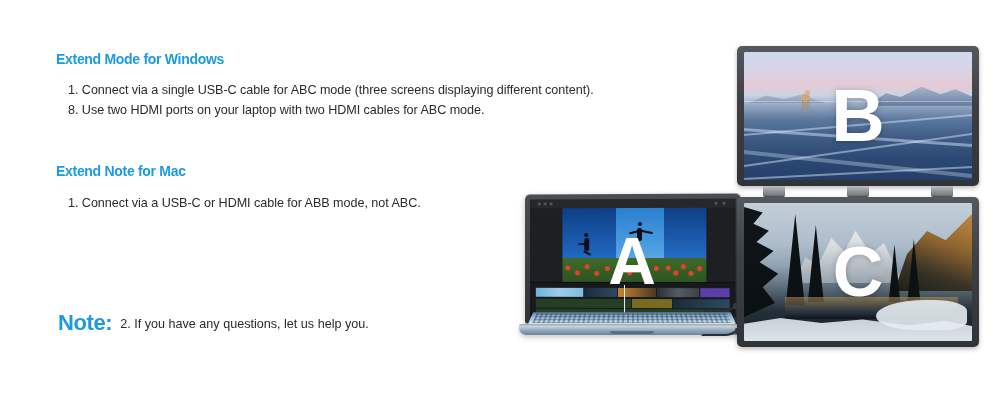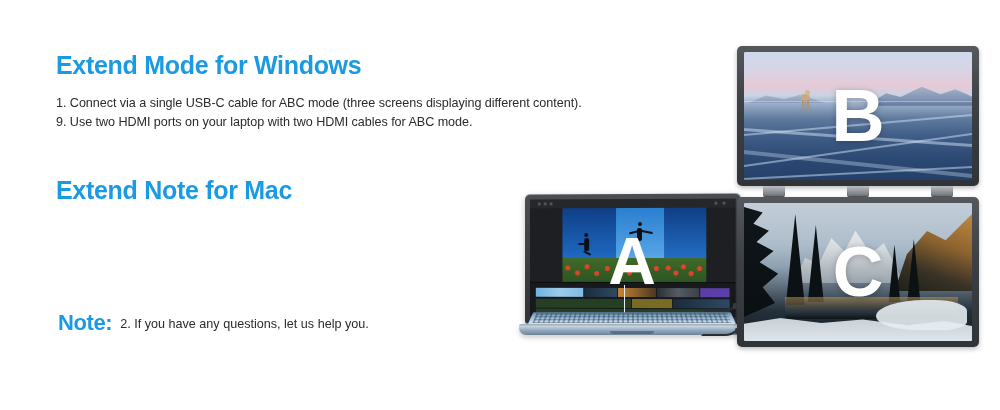--- a/index.html
+++ b/index.html
@@ -25,28 +25,28 @@
   
   .text-col {
     position: absolute;
     left: 56px;
     top: 52px;
     width: 620px;
   }
   .section { margin: 0 0 0 0; }
   .section-heading {
     color: #1b9ae4;
-    font-size: 25px;
+    font-size: 14px;
     font-weight: bold;
     letter-spacing: -0.3px;
     line-height: 1.1;
     margin: 0 0 14px 0;
     white-space: nowrap;
   }
-  .steps { margin: 0; padding: 0; list-style: none; }
+  .steps { margin: 12px; padding: 0; list-style: none; }
   .steps li {
     font-size: 12.6px;
     line-height: 19.5px;
     color: #2b2b2b;
     letter-spacing: -0.05px;
     white-space: nowrap;
   }
   .steps li.wrap { white-space: normal; width: 360px; }
 
   .mac-block { margin-top: 44px; }
@@ -395,27 +395,28 @@
 <body>
 
 <div class="page">
 
   <div class="text-col">
 
     <div class="section">
       <h2 class="section-heading">Extend Mode for Windows</h2>
       <ul class="steps">
         <li>1. Connect via a single USB-C cable for ABC mode (three screens displaying different content).</li>
-        <li>9. Use two HDMI ports on your laptop with two HDMI cables for ABC mode.</li>
+        <li>8. Use two HDMI ports on your laptop with two HDMI cables for ABC mode.</li>
       </ul>
     </div>
 
     <div class="section mac-block">
       <h2 class="section-heading">Extend Note for Mac</h2>
       <ul class="steps">
+        <li>1. Connect via a USB-C or HDMI cable for ABB mode, not ABC.</li>
       </ul>
     </div>
 
   </div>
 
   <div class="note-block">
     <span class="note-label">Note:</span>
     <ul class="note-list">
       <li>2. If you have any questions, let us help you.</li>
     </ul>

